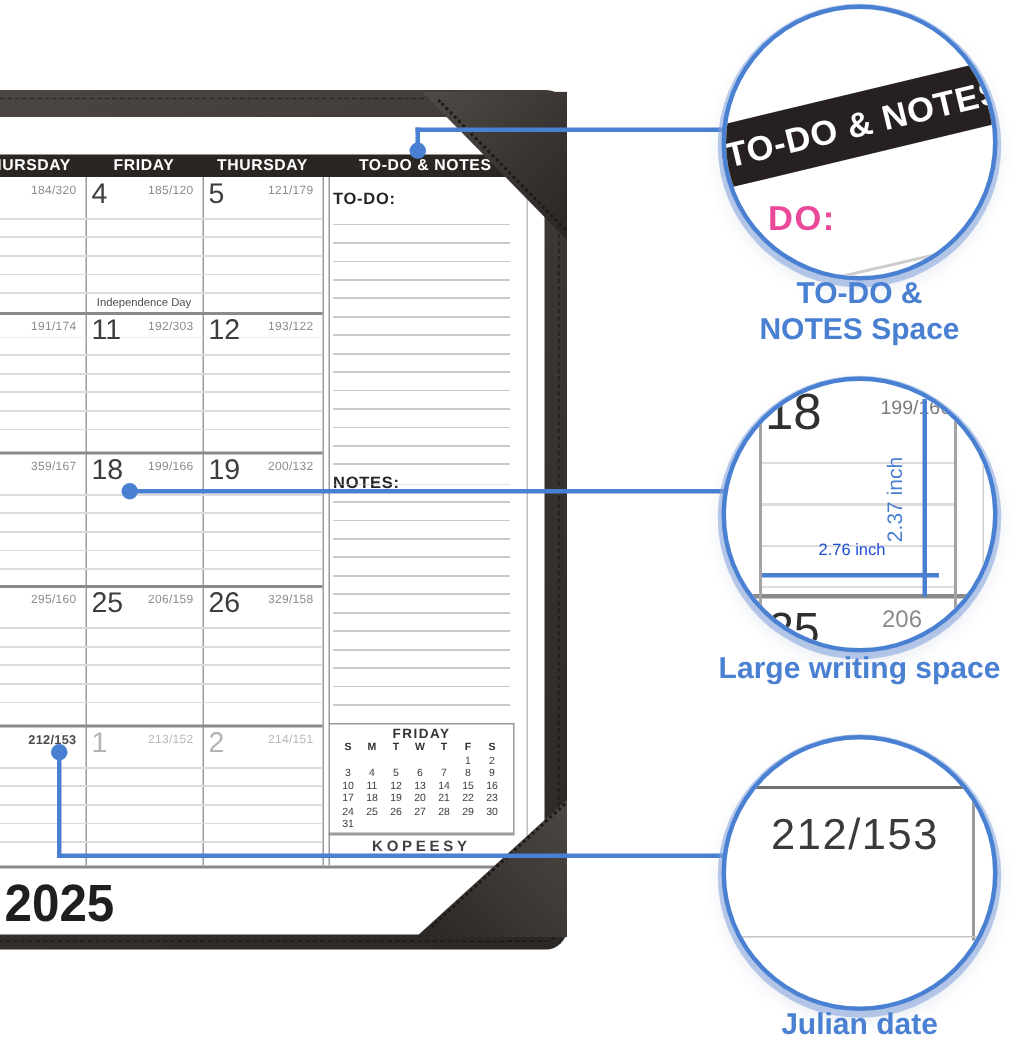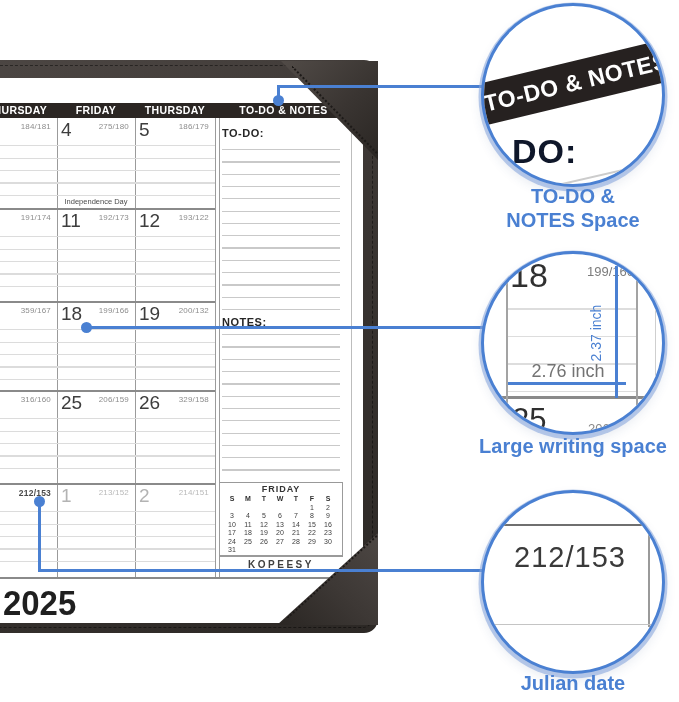--- a/index.html
+++ b/index.html
@@ -58,41 +58,41 @@
   .blue-dot{position:absolute;width:11px;height:11px;border-radius:50%;background:#4a80d2;z-index:8;}
   .zoom-circle{position:absolute;left:481px;width:184px;height:184px;box-sizing:border-box;
        border-radius:50%;background:#fff;border:3px solid #4a80d2;overflow:hidden;z-index:9;
        box-shadow:0 2px 0 2.5px rgba(138,168,221,.6),0 6px 12px rgba(40,70,130,.12);}
   .caption{position:absolute;text-align:center;color:#4a80d2;font-weight:700;font-size:20px;
        line-height:24px;z-index:9;}
   
   .banner{position:absolute;left:-18px;top:55px;width:220px;height:42px;background:#262120;
        transform:rotate(-13.5deg);display:flex;align-items:center;justify-content:center;
        color:#fff;font-size:23px;font-weight:700;letter-spacing:.5px;white-space:nowrap;}
-  .do-text{position:absolute;left:28px;top:126px;font-size:34px;font-weight:700;color:#0f172a;
+  .do-text{position:absolute;left:28px;top:126px;font-size:23px;font-weight:700;color:#ec4899;
        letter-spacing:1px;}
   .faint-line{position:absolute;left:52px;top:168px;width:130px;height:1.5px;background:#cccccc;
        transform:rotate(-13deg);}
   
   .mz-v1{left:22px;top:0;height:184px;width:1.5px;background:#a3a3a3;}
   .mz-v2{left:152px;top:0;height:184px;width:1.5px;background:#a3a3a3;}
   .mz-v3{left:171px;top:0;height:184px;width:1px;background:#cfcfcf;}
   .mz-rule{position:absolute;left:23px;top:28px;width:129px;height:114px;
        background:repeating-linear-gradient(to bottom,transparent 0 26px,#dddddd 26px 27.5px);}
   .mz-border{position:absolute;left:0;top:142px;width:184px;height:2.5px;background:#8a8a8a;}
   .mz-day{position:absolute;left:26px;top:2px;font-size:34px;color:#303030;}
   .mz-jul{position:absolute;left:58px;top:10px;width:92px;text-align:right;font-size:13px;color:#7c7c7c;}
   .mz-nextday{position:absolute;left:28px;top:148px;font-size:31px;color:#2f2f2f;}
-  .mz-nextjul{position:absolute;left:104px;top:151px;font-size:13px;color:#8a8a8a;margin-top:16px;}
+  .mz-nextjul{position:absolute;left:104px;top:151px;font-size:16px;color:#8a8a8a;}
   .mz-mline-v{position:absolute;left:131px;top:12px;width:2.5px;height:132px;background:#4a80d2;}
   .mz-mlabel-v{position:absolute;left:67px;top:71px;width:90px;text-align:center;font-size:14px;
        color:#4a80d2;transform:rotate(-90deg);}
   .mz-mline-h{position:absolute;left:23px;top:128px;width:119px;height:2.5px;background:#4a80d2;}
-  .mz-mlabel-h{position:absolute;left:38px;top:107px;width:92px;text-align:center;font-size:18px;
-       color:#737373;}
+  .mz-mlabel-h{position:absolute;left:38px;top:107px;width:92px;text-align:center;font-size:11px;
+       color:#1d4ed8;}
   
   .bz-top{position:absolute;left:8px;top:31px;width:176px;height:2px;background:#6f6f6f;}
   .bz-jul{position:absolute;left:0;top:48px;width:172px;text-align:center;font-size:29px;
        color:#3a3a3a;letter-spacing:1px;}
   .bz-v{position:absolute;left:164px;top:31px;width:1.5px;height:103px;background:#9a9a9a;}
   .bz-bot{position:absolute;left:10px;top:131px;width:174px;height:1px;background:#c4c4c4;}
 </style>
 </head>
 <body>
 
@@ -124,39 +124,39 @@
     <div class="rule-day" style="top:422px;height:73px;"></div>
 
     <div class="hline" style="left:0;top:130px;width:265px;"></div>
     <div class="hline" style="left:0;top:223px;width:265px;"></div>
     <div class="hline" style="left:0;top:312px;width:265px;"></div>
     <div class="hline" style="left:0;top:405px;width:265px;"></div>
     <div class="hline" style="left:0;top:499px;width:402px;"></div>
 
     <div class="cell" style="left:27px;top:40px;width:80px;">
       <span class="day"></span>
-      <span class="jul">184/181</span>
+      <span class="jul">184/320</span>
     </div>
     <div class="cell" style="left:107px;top:40px;width:78px;">
       <span class="day">4</span>
-      <span class="jul">275/180</span>
+      <span class="jul">185/120</span>
     </div>
     <div class="cell" style="left:185px;top:40px;width:80px;">
       <span class="day">5</span>
-      <span class="jul">186/179</span>
+      <span class="jul">121/179</span>
     </div>
     <div class="holiday">Independence Day</div>
 
     <div class="cell" style="left:27px;top:131px;width:80px;">
       <span class="day"></span>
       <span class="jul">191/174</span>
     </div>
     <div class="cell" style="left:107px;top:131px;width:78px;">
       <span class="day">11</span>
-      <span class="jul">192/173</span>
+      <span class="jul">192/303</span>
     </div>
     <div class="cell" style="left:185px;top:131px;width:80px;">
       <span class="day">12</span>
       <span class="jul">193/122</span>
     </div>
 
     <div class="cell" style="left:27px;top:224px;width:80px;">
       <span class="day"></span>
       <span class="jul">359/167</span>
     </div>
@@ -164,21 +164,21 @@
       <span class="day">18</span>
       <span class="jul">199/166</span>
     </div>
     <div class="cell" style="left:185px;top:224px;width:80px;">
       <span class="day">19</span>
       <span class="jul">200/132</span>
     </div>
 
     <div class="cell" style="left:27px;top:313px;width:80px;">
       <span class="day"></span>
-      <span class="jul">316/160</span>
+      <span class="jul">295/160</span>
     </div>
     <div class="cell" style="left:107px;top:313px;width:78px;">
       <span class="day">25</span>
       <span class="jul">206/159</span>
     </div>
     <div class="cell" style="left:185px;top:313px;width:80px;">
       <span class="day">26</span>
       <span class="jul">329/158</span>
     </div>
 

